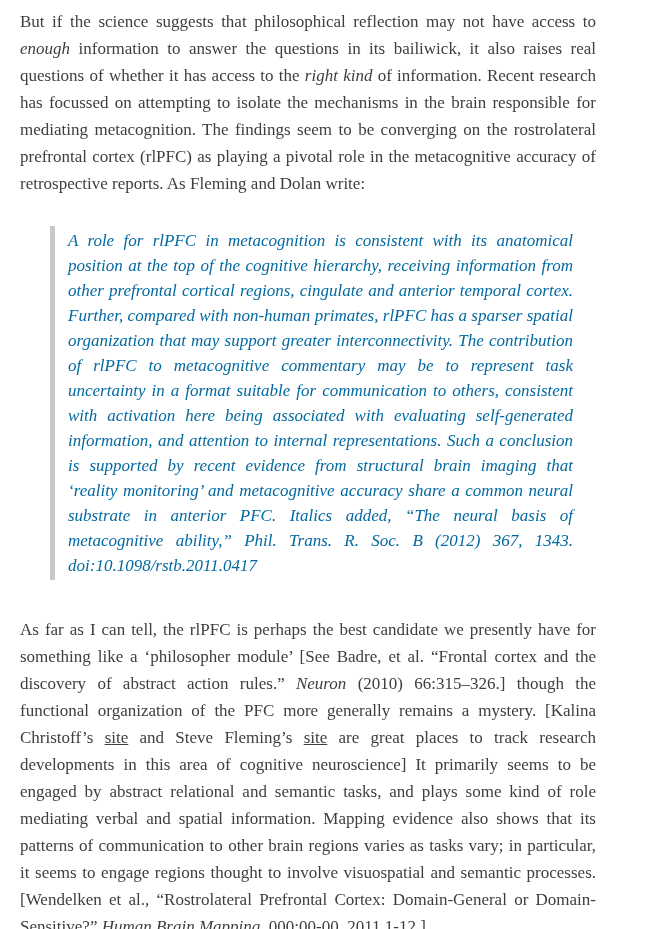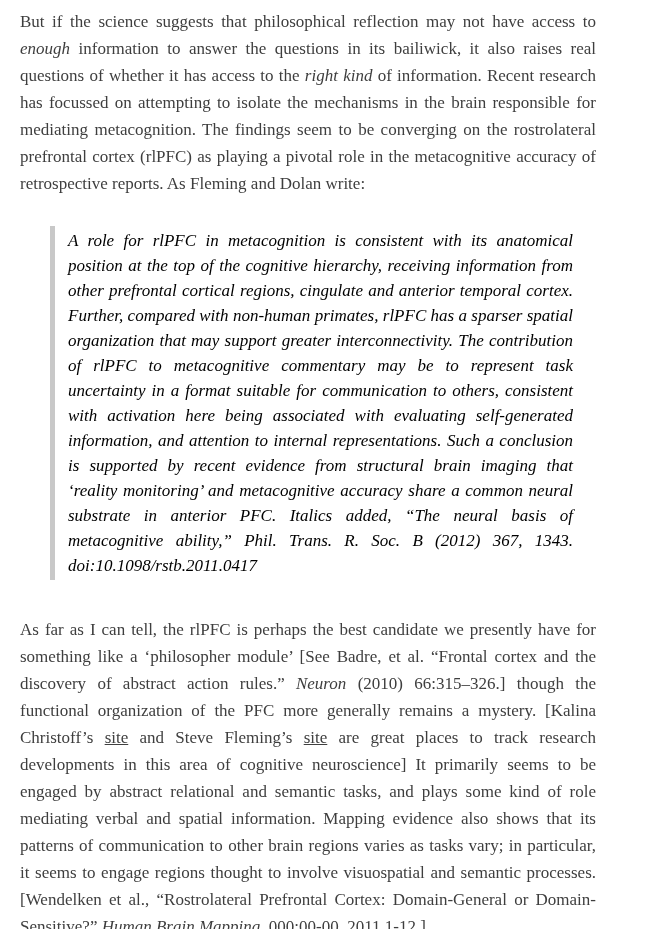--- a/index.html
+++ b/index.html
@@ -22,21 +22,21 @@
     color: #3e3e3e;
     text-align: justify;
   }
   .quote {
     margin: 29px 23px 36px 30px;
     padding: 2px 0 2px 13px;
     border-left: 5px solid #c8c8c8;
     font-style: italic;
     font-size: 17px;
     line-height: 25px;
-    color: #000000;
+    color: #0369a1;
     text-align: justify;
   }
   .link {
     color: #404040;
     text-decoration: underline;
     cursor: pointer;
   }
   em { font-style: italic; }
 </style>
 </head>

